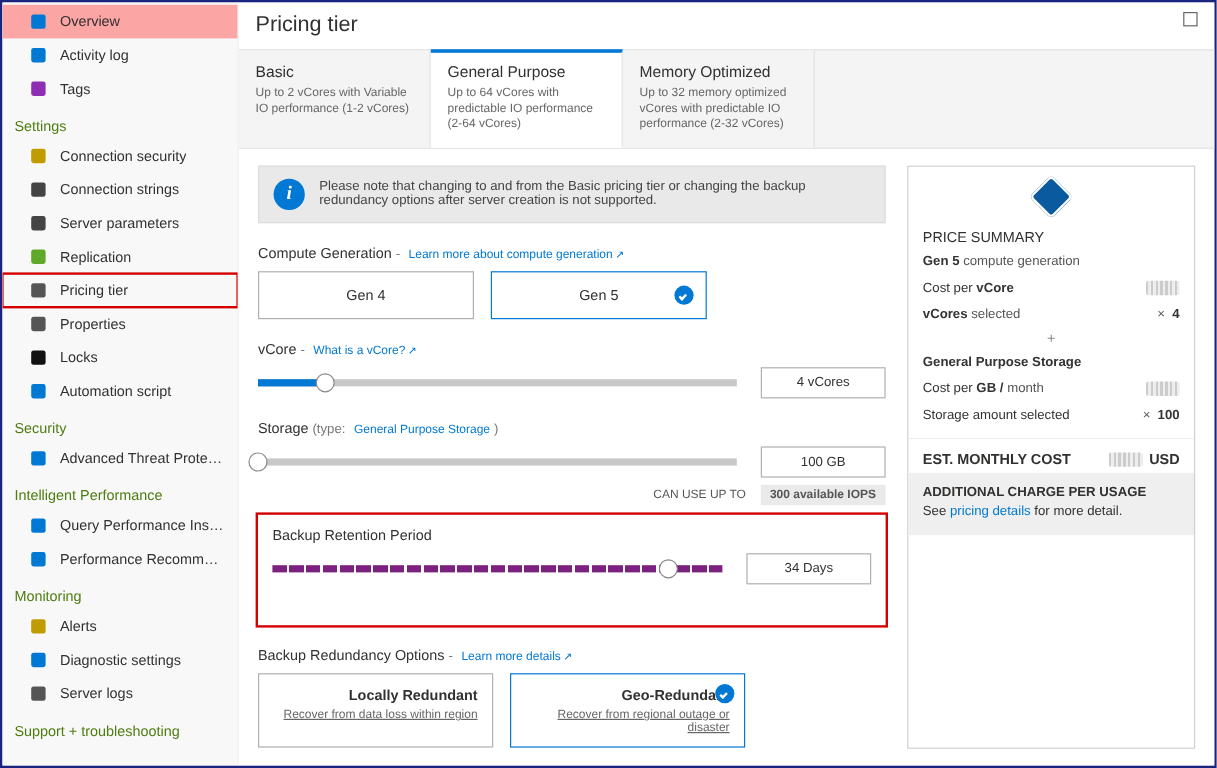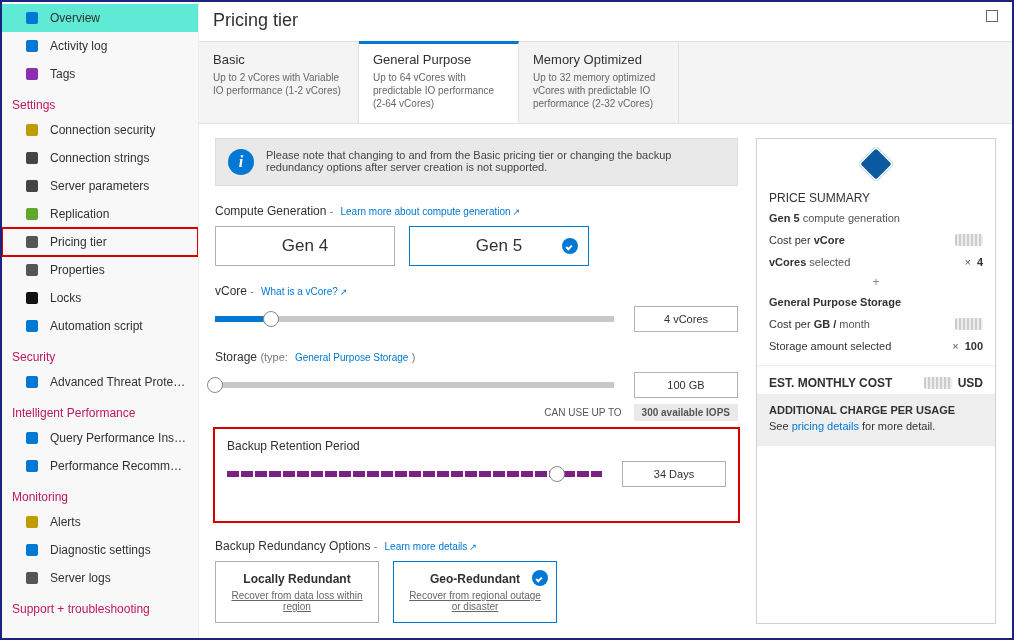--- a/index.html
+++ b/index.html
@@ -1,22 +1,22 @@
 <!DOCTYPE html>
 <html><head>
 <meta charset="utf-8">
 <style>
   * { box-sizing: border-box; margin: 0; padding: 0; }
   body { font-family: "Segoe UI", Arial, sans-serif; font-size: 12px; color: #323130; background: #fff; }
   .frame { width: 1014px; height: 640px; border: 2px solid #1a237e; display: flex; overflow: hidden; }
   .sidebar { width: 197px; background: #f8f8f8; border-right: 1px solid #eee; overflow-y: auto; padding-top: 2px; }
   .sidebar-item { display: flex; align-items: center; gap: 10px; padding: 6px 10px 6px 22px; cursor: pointer; color: #323130; font-size: 12px; }
-  .sidebar-item.selected { background: #5eead4; }
+  .sidebar-item.selected { background: #fca5a5; }
   .sidebar-item .icon { width: 16px; height: 16px; display: inline-flex; align-items: center; justify-content: center; flex-shrink: 0; }
-  .sidebar-group { padding: 10px 10px 4px 10px; color: #be185d; font-size: 12px; font-weight: 400; }
+  .sidebar-group { padding: 10px 10px 4px 10px; color: #4d7c0f; font-size: 12px; font-weight: 400; }
   .highlight-box { outline: 2px solid #d40000; outline-offset: -1px; }
   .sidebar-item span.label { white-space: nowrap; overflow: hidden; text-overflow: ellipsis; }
 
   .main { flex: 1; display: flex; flex-direction: column; position: relative; background:#fff; }
   .header { padding: 8px 14px 10px 14px; display:flex; justify-content:space-between; align-items:flex-start; border-bottom: 0; }
   .header h1 { font-size: 18px; font-weight: 400; }
 
   .tabs { display: flex; border-top: 1px solid #e1e1e1; border-bottom: 1px solid #e1e1e1; background:#f4f4f4; }
   .tab { flex: 0 0 auto; width: 160px; padding: 10px 14px 12px 14px; border-right: 1px solid #e1e1e1; cursor: pointer; background:#f4f4f4; }
   .tab.active { background: #fff; border-top: 3px solid #0078d4; margin-top: -1px; padding-top: 8px; border-bottom: 1px solid #fff; position: relative; z-index: 1; }
@@ -27,39 +27,39 @@
   .left-col { flex:1; min-width:0; }
   .right-col { width: 240px; border: 1px solid #d0d0d0; background:#fff; }
 
   .infobox { background:#e9e9e9; border: 1px solid #ddd; display:flex; align-items:flex-start; gap:12px; padding:10px 12px; font-size:11px; color:#444; }
   .infobox .info-icon { width:26px; height:26px; border-radius:50%; background:#0078d4; color:#fff; display:flex; align-items:center; justify-content:center; font-weight:bold; font-size:16px; font-style: italic; font-family: Georgia, serif; flex-shrink:0;}
   .section-label { font-size:12px; color:#323130; margin: 18px 0 8px 0; font-weight:500;}
   .section-label .link { color:#0078d4; font-size:10px; font-weight:400; margin-left:4px;}
   .section-label .muted { color:#777; font-weight:400; font-size:11px;}
 
   .option-row { display:flex; gap:14px; }
-  .option-card { flex:0 0 180px; border: 1px solid #b0b0b0; background:#fff; padding:10px 12px; text-align:center; font-size:17px; position:relative; cursor:pointer; display:flex; align-items:center; justify-content:center; height:40px;}
+  .option-card { flex:0 0 180px; border: 1px solid #b0b0b0; background:#fff; padding:10px 12px; text-align:center; font-size:12px; position:relative; cursor:pointer; display:flex; align-items:center; justify-content:center; height:40px;}
   .option-card.selected { border: 1px solid #0078d4; }
   .option-card .check { position:absolute; right:10px; top:50%; transform:translateY(-50%); width:16px; height:16px; border-radius:50%; background:#0078d4;}
   .option-card .check::after { content:""; position:absolute; left:4px; top:7px; width:4px; height:2px; border-left:2px solid #fff; border-bottom:2px solid #fff; transform: rotate(-45deg);}
 
   .slider-row { display:flex; align-items:center; gap:20px; }
   .slider { flex:1; position:relative; height: 20px; display:flex; align-items:center; }
   .slider .track { position:relative; width:100%; height:6px; background:#c8c8c8; }
   .slider.dashed .track { background: repeating-linear-gradient(90deg, #7b217f 0 12px, #fff 12px 14px); }
   .slider .fill { position:absolute; left:0; top:0; height:6px; background:#0078d4; }
   .slider .thumb { position:absolute; top:50%; width:16px; height:16px; border-radius:50%; background:#fff; border:1px solid #888; transform:translate(-50%,-50%); }
   .value-box { border:1px solid #b0b0b0; padding:6px 10px; font-size:11px; width:104px; text-align:center; }
 
   .storage-note { text-align:right; margin-top:6px; font-size:10px; color:#555; display:flex; justify-content:flex-end; gap:12px; align-items:center;}
   .iops-badge { background:#eaeaea; padding:3px 8px; font-weight:600; }
 
   .backup-box { outline: 2px solid #d40000; padding: 10px 12px 34px 12px; margin-top: 8px;}
   .redundancy-row { display:flex; gap:14px;}
-  .redundancy-card { width:164px; border:1px solid #b0b0b0; padding:10px 12px; text-align:center; position:relative; cursor:pointer;}
+  .redundancy-card { width:196px; border:1px solid #b0b0b0; padding:10px 12px; text-align:right; position:relative; cursor:pointer;}
   .redundancy-card.selected { border:1px solid #0078d4;}
   .redundancy-card .rc-title { font-size:12px; font-weight:600;}
   .redundancy-card .rc-sub { font-size:10px; color:#666; margin-top:4px;text-decoration:underline;}
   .redundancy-card .check { position:absolute; right:8px; top:8px; width:16px; height:16px; border-radius:50%; background:#0078d4;}
   .redundancy-card .check::after { content:""; position:absolute; left:4px; top:7px; width:4px; height:2px; border-left:2px solid #fff; border-bottom:2px solid #fff; transform: rotate(-45deg);}
 
   
   .right-col .brand { text-align:center; padding:12px 0 8px 0;}
   .brand-badge { width:26px; height:26px; background:#0a5aa0; transform: rotate(45deg); margin:0 auto; border-radius:4px; box-shadow: inset 0 0 0 2px #fff;}
   .ps-header { font-weight:400; font-size:12px; padding:6px 12px 2px 12px; }

